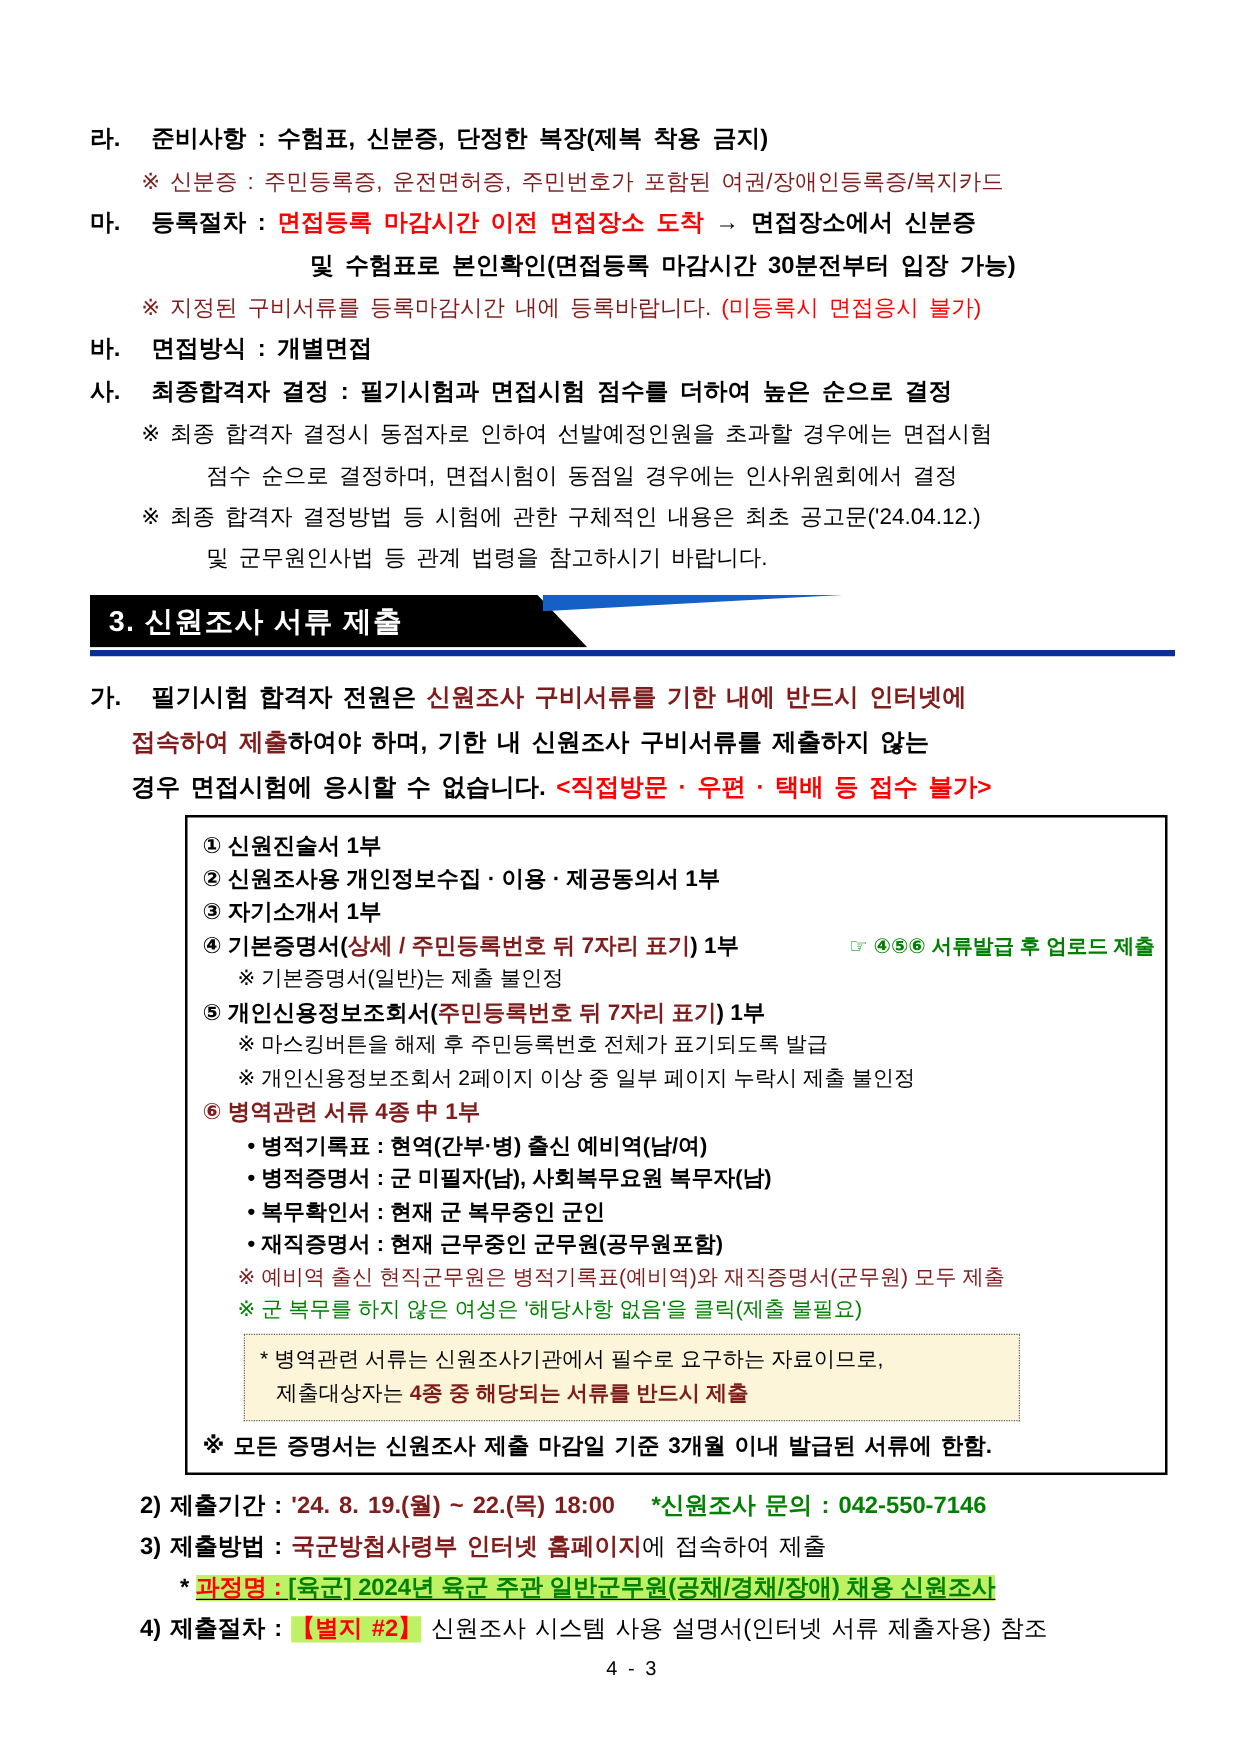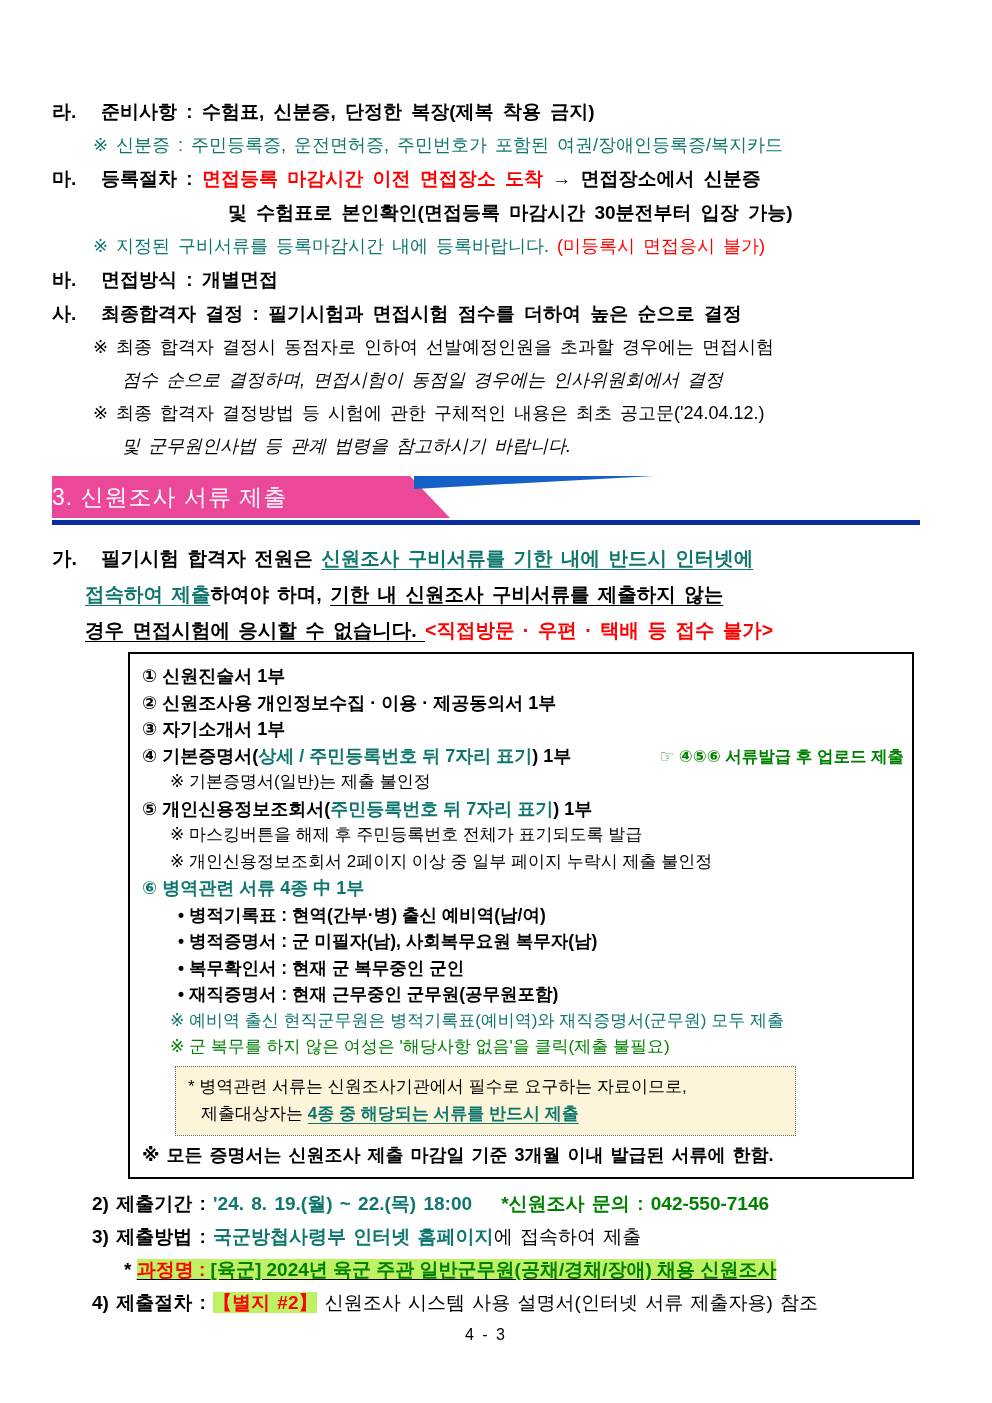--- a/index.html
+++ b/index.html
@@ -2,40 +2,40 @@
 <html><head>
 <meta charset="utf-8">
 <style>
   * { margin:0; padding:0; box-sizing:border-box; }
   html,body { background:#fff; }
   .page {
     position:relative; width:992px; height:1403px; background:#ffffff;
     font-family:"Liberation Sans","DejaVu Sans",sans-serif; color:#000;
     overflow:hidden;
   }
-  .content { position:absolute; left:52px; top:98px; width:868px; }
+  .content { position:absolute; left:72px; top:98px; width:868px; }
 
   
   .s2line { font-size:19px; line-height:27px; margin-bottom:7px; font-weight:bold; word-spacing:4px; }
   .s2line .lbl { display:inline-block; width:49px; }
   .cont-ma { margin-left:176px; }
   .subnote { font-size:18px; line-height:26px; margin-bottom:7px; margin-left:41px; font-weight:normal; word-spacing:3px; }
   .subnote.black { color:#000; }
-  .cont-sub { margin-left:70px;font-style:italic; }
-  .blue { color:#0f766e; }
+  .cont-sub { margin-left:93px; }
+  .blue { color:#7f1d1d; }
   .red  { color:#ff0000;text-align:center; }
   .green{ color:#008000; }
-  .ul   { text-decoration:underline; text-underline-offset:4px;text-align:center; }
+  .ul   { text-underline-offset:4px;text-align:center; }
 
   
   .banner-wrap { position:relative; height:52px; margin:17px 0 16px 0; }
   .banner-title {
     position:absolute; left:0; top:0; width:398px; height:42px;
-    background:#ec4899; color:#fff; font-size:23px; font-weight:normal;
-    line-height:42px; 
+    background:#000000; color:#fff; font-size:23px; font-weight:bold;
+    line-height:42px; padding-left:15px;
     clip-path:polygon(0 0, 358px 0, 398px 100%, 0 100%);
     letter-spacing:1px;
   }
   .banner-wedge {
     position:absolute; left:362px; top:0; width:240px; height:13px;
     background:#1560c6; clip-path:polygon(0 0, 100% 0, 0 100%);
   }
   .banner-underline { position:absolute; left:0; top:44px; width:868px; height:5px; background:#0a2d9c; }
 
   

